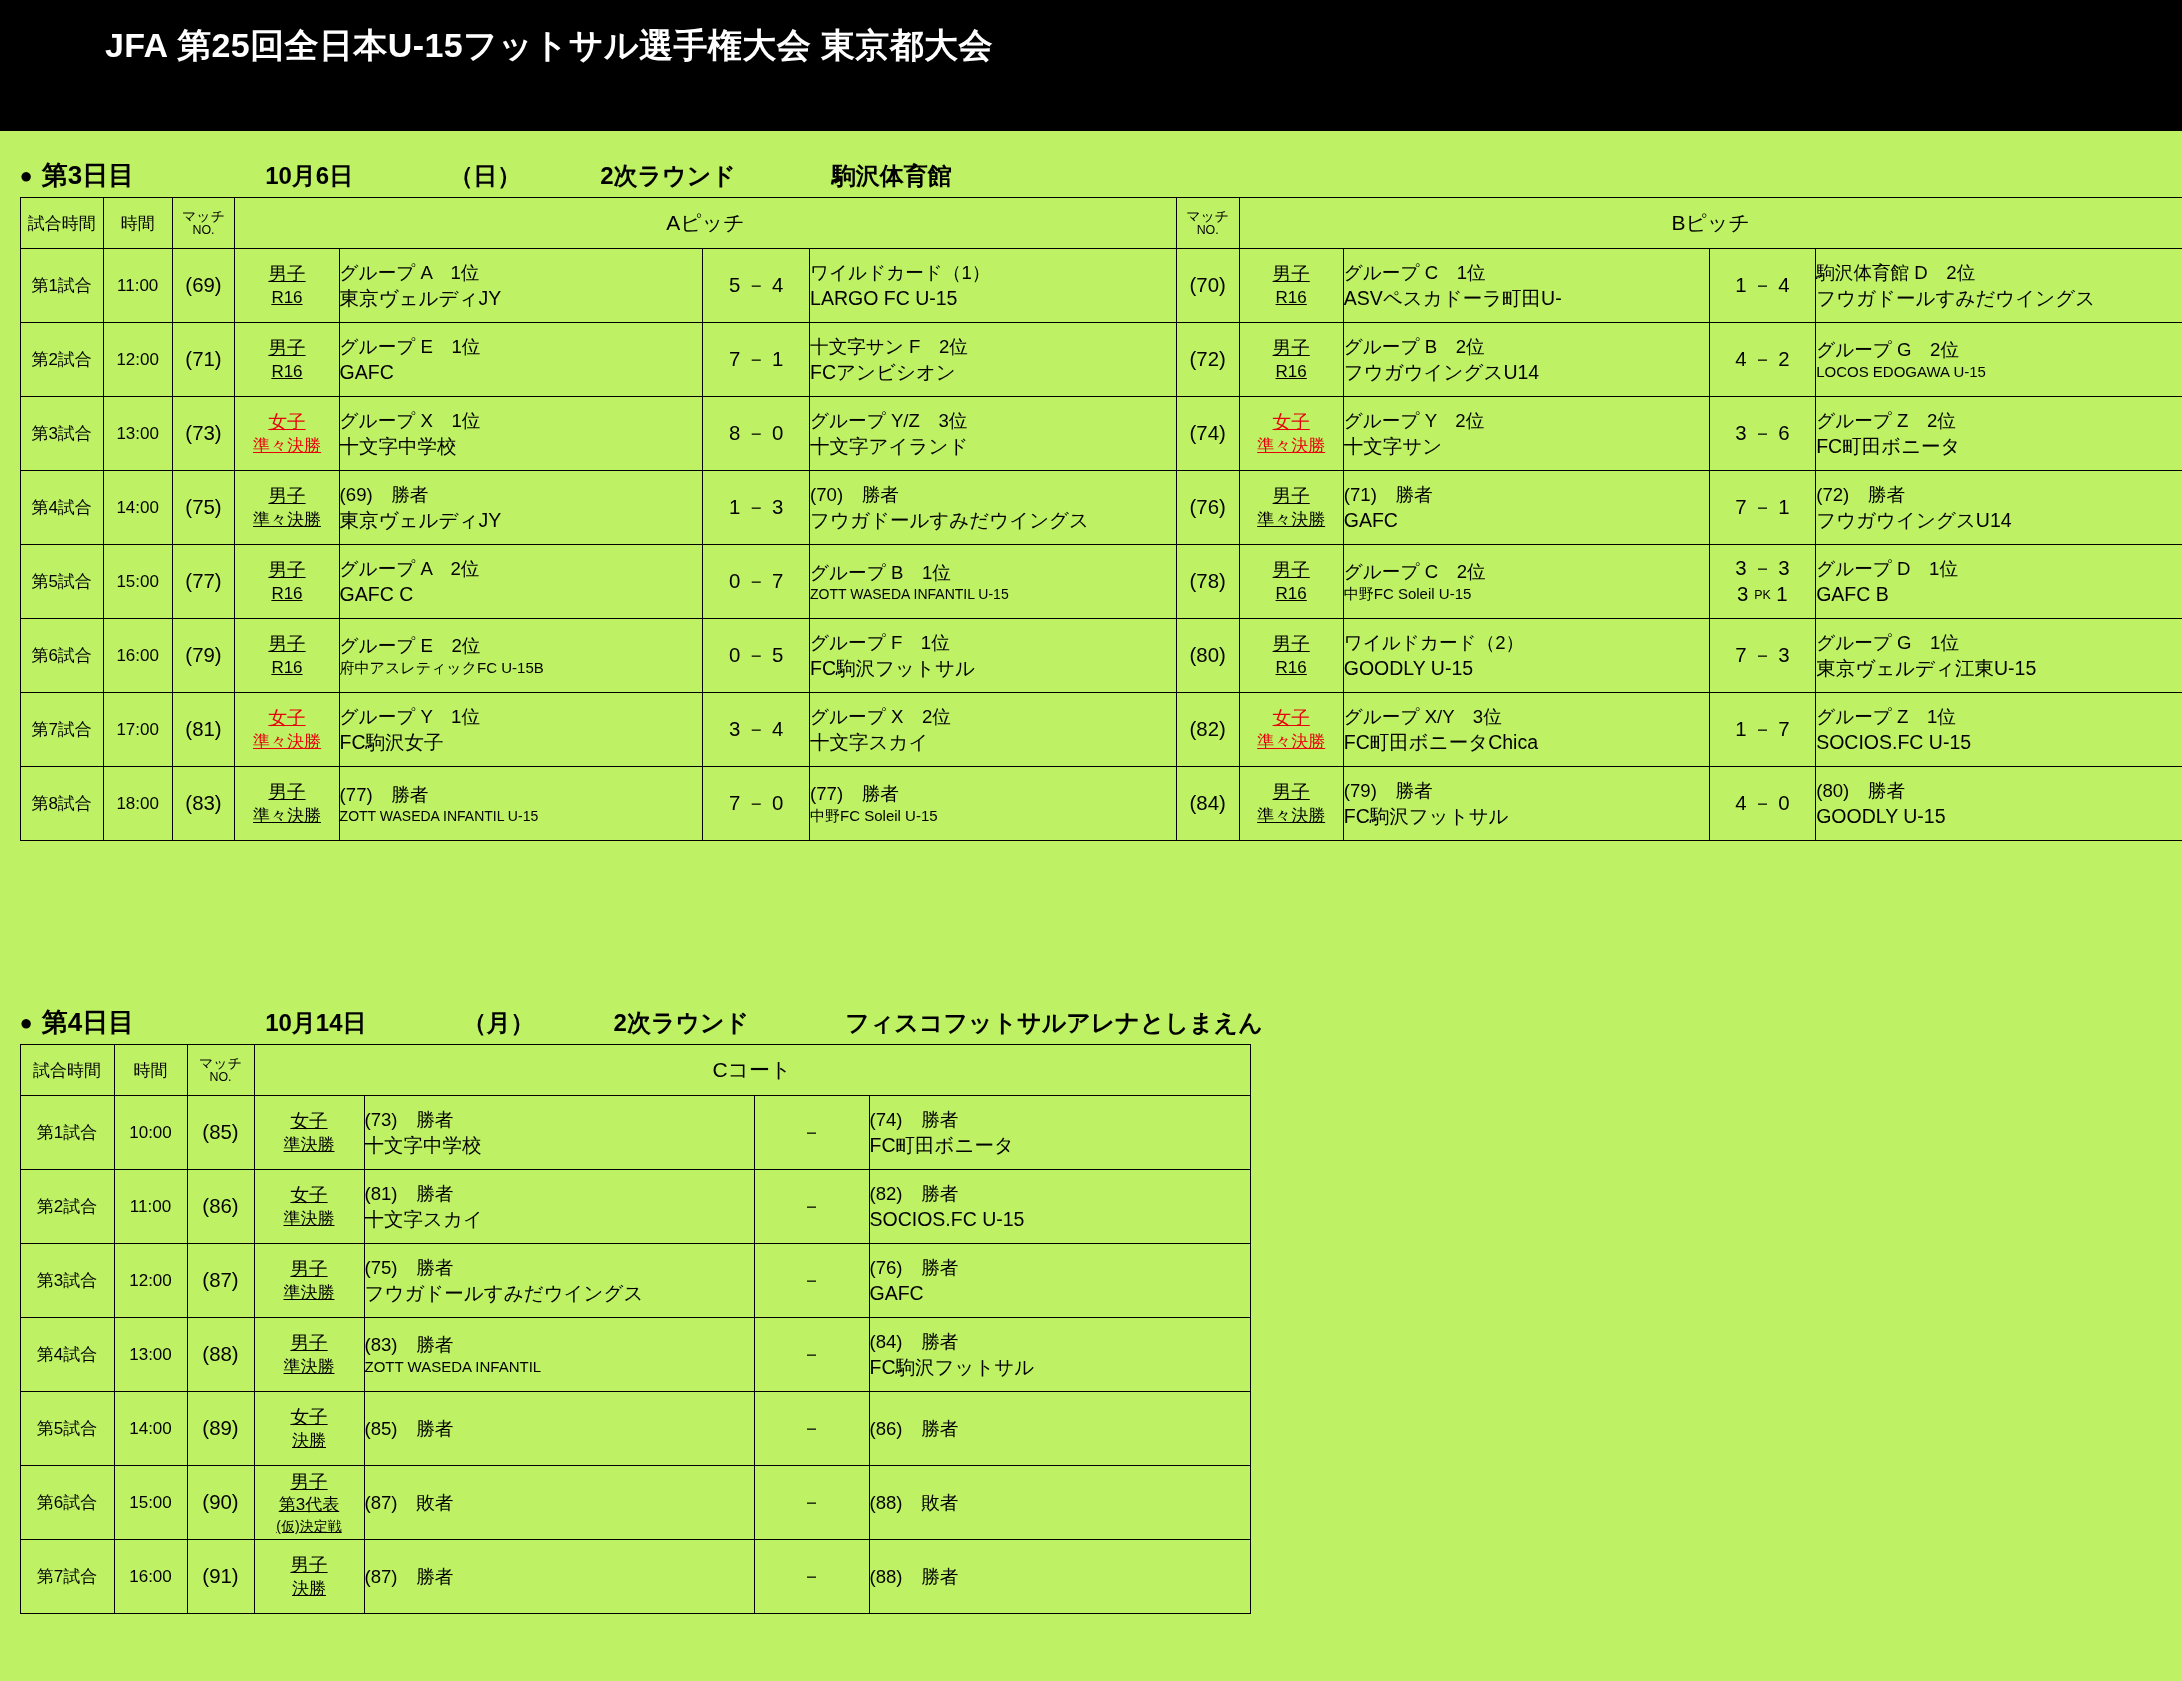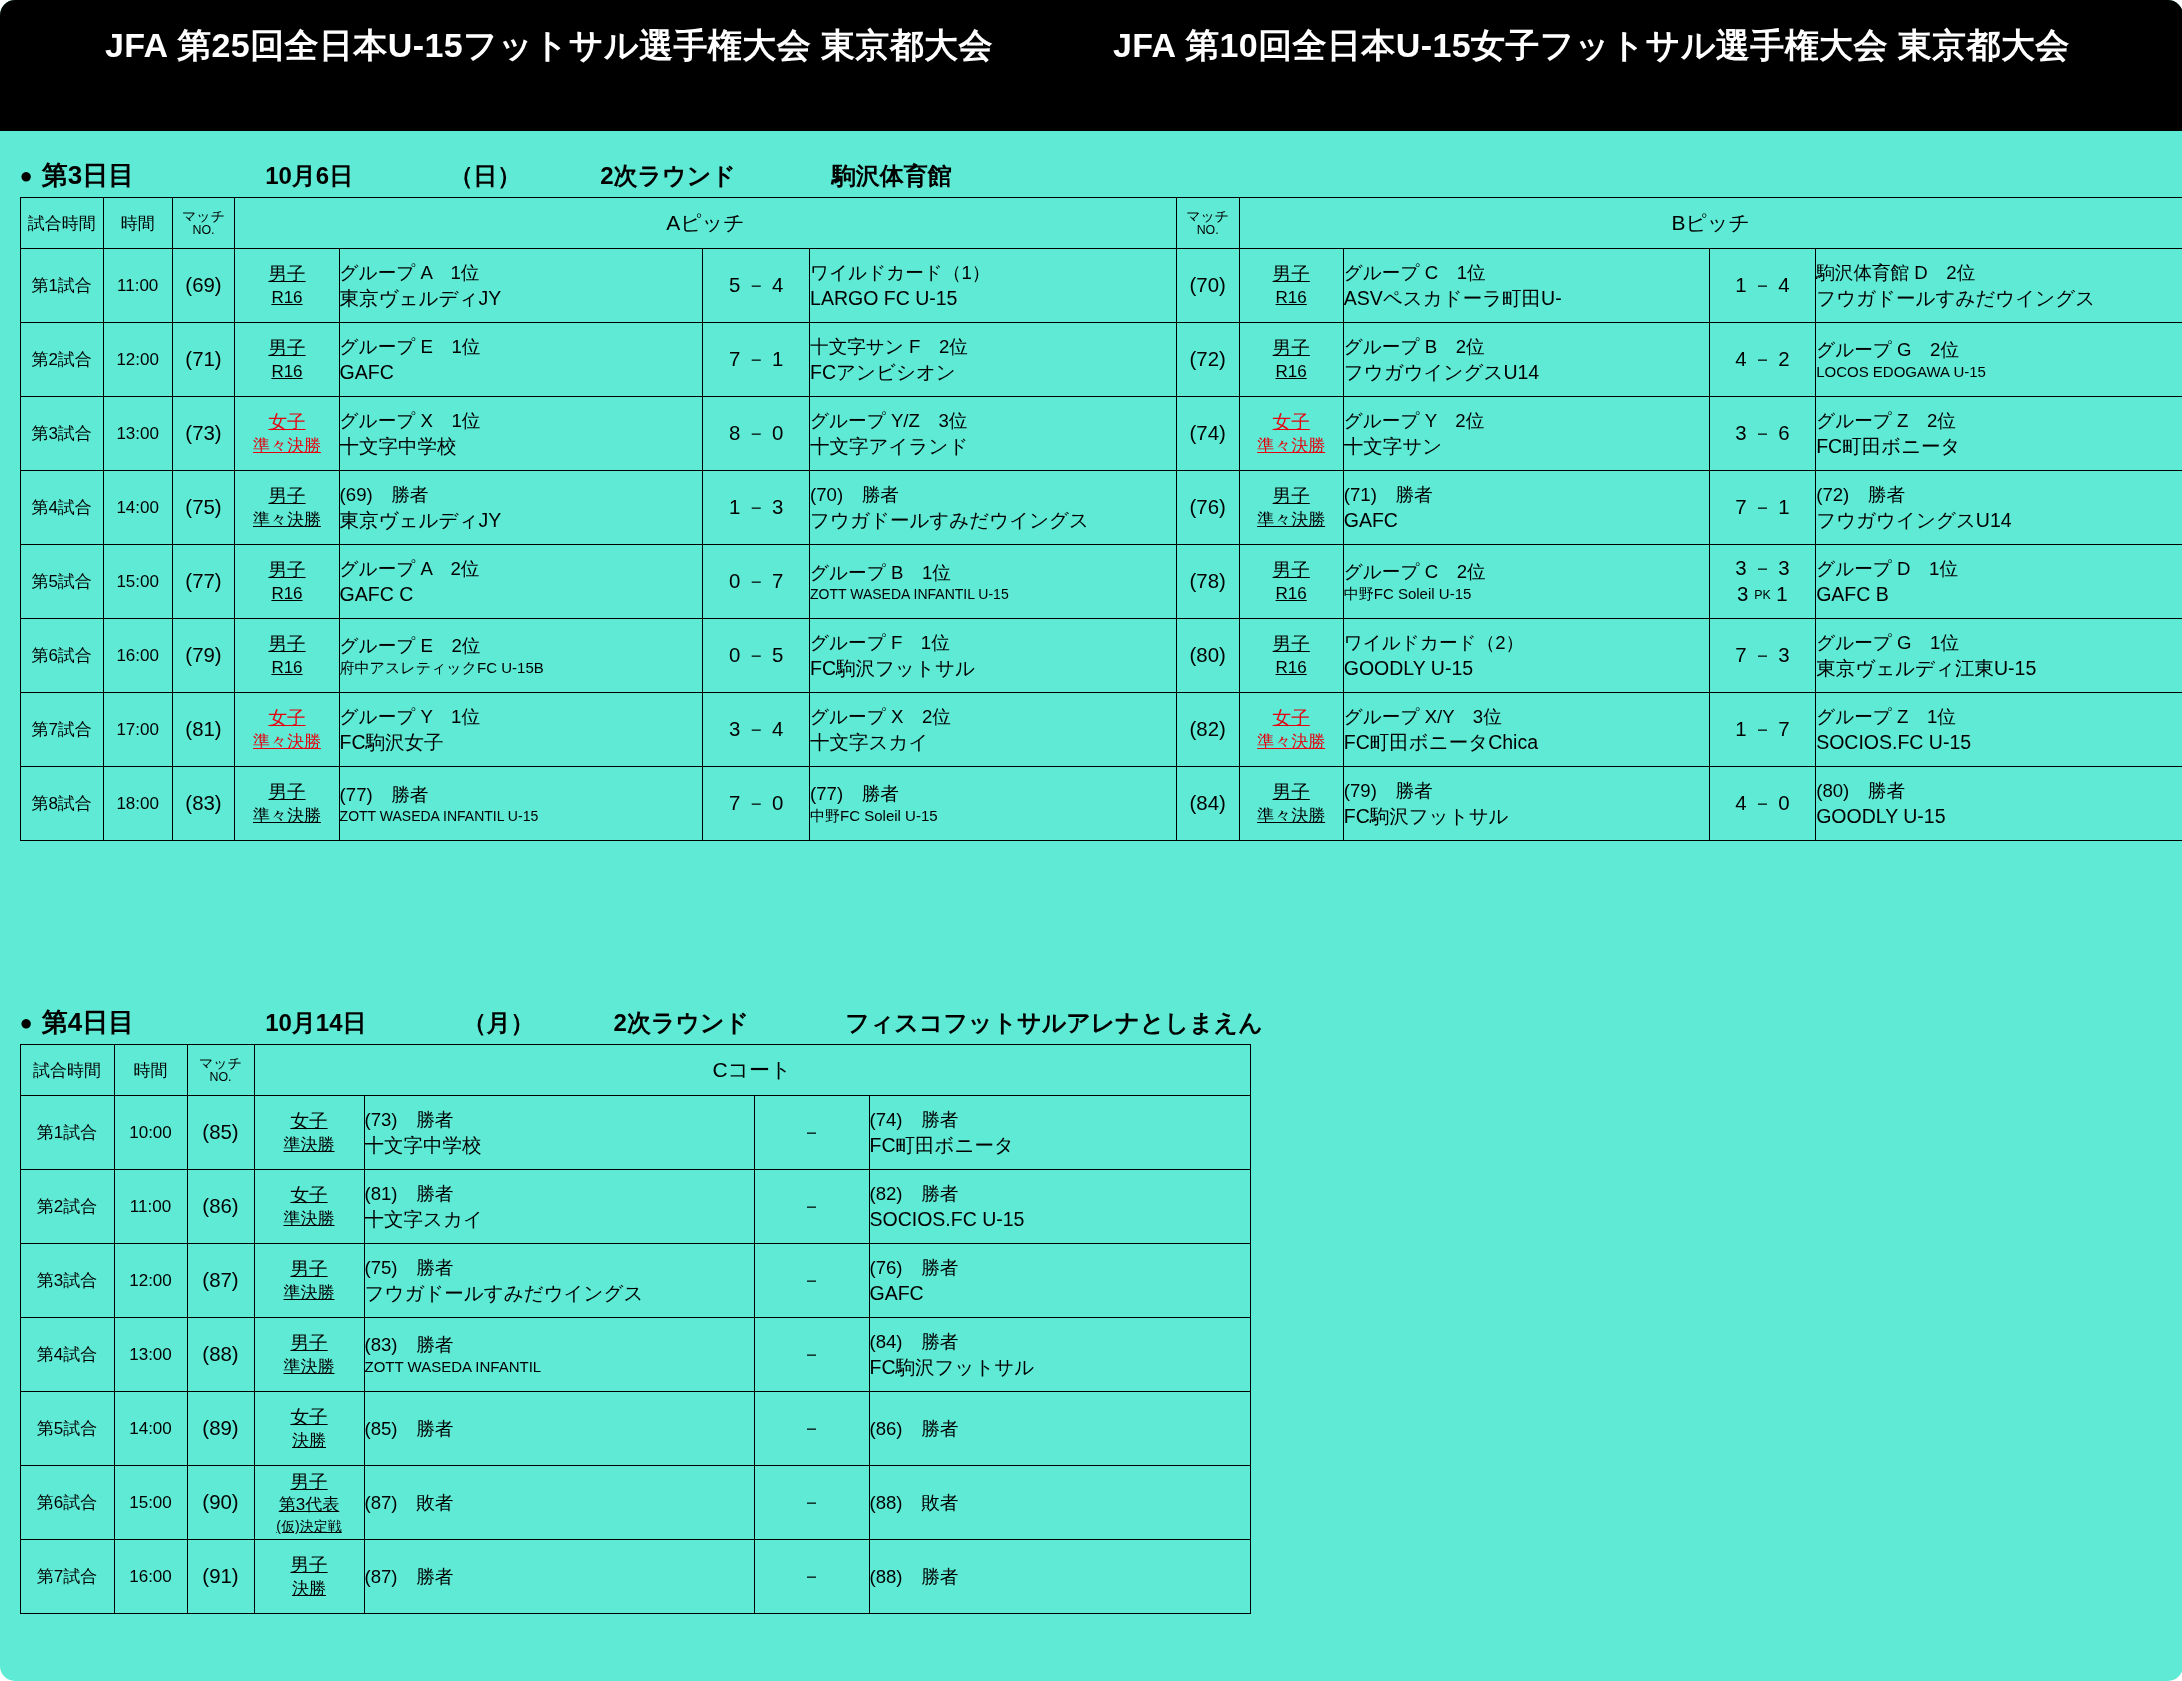--- a/index.html
+++ b/index.html
@@ -6,23 +6,22 @@
   html, body {
     margin: 0; padding: 0;
     background: #ffffff;
     font-family: "Liberation Sans", "DejaVu Sans", sans-serif;
     color: #000;
   }
   .page {
     width: 2183px;
     height: 1681px;
     position: relative;
-    background: #5eead4;
+    background: #bef264;
     overflow: hidden;
-    border-radius: 15px;
   }
 
   
   .banner {
     background: #000;
     color: #fff;
     height: 131px;
     width: 100%;
     position: relative;
   }
@@ -131,21 +130,20 @@
 
   .row-h { height: 74px; }
 </style>
 </head>
 <body>
 
 <div class="page">
 
   <div class="banner">
     <div class="b-title-left">JFA 第25回全日本U-15フットサル選手権大会 東京都大会</div>
-    <div class="b-title-right">JFA 第10回全日本U-15女子フットサル選手権大会 東京都大会</div>
   </div>
 
   <div class="day-head" id="day3-head">
     <span class="bullet">●</span>
     <span class="dh-label">第3日目</span>
     <span class="dh-date">10月6日</span>
     <span class="dh-dow">（日）</span>
     <span class="dh-round">2次ラウンド</span>
     <span class="dh-venue">駒沢体育館</span>
   </div>

